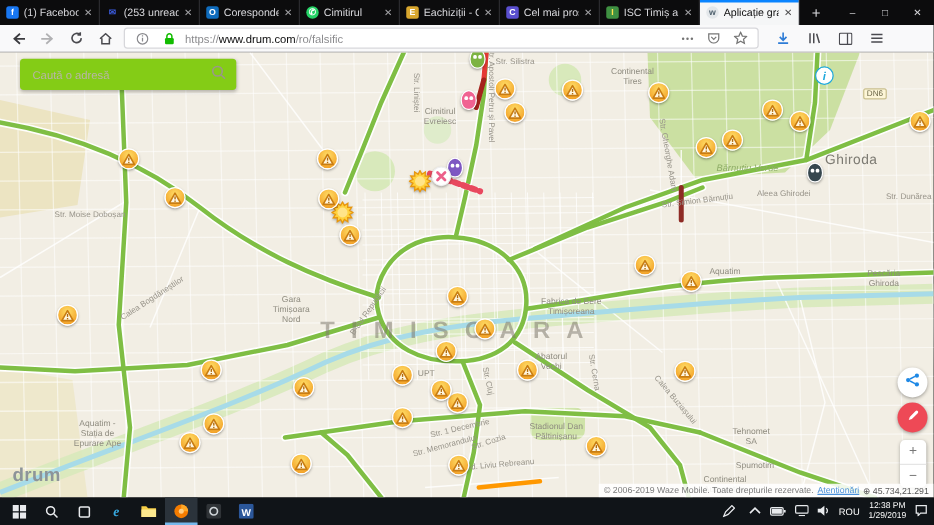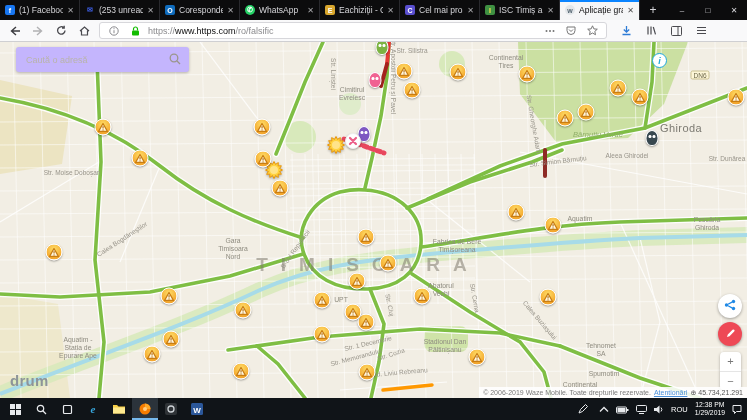--- a/index.html
+++ b/index.html
@@ -33,21 +33,21 @@
   .map-label.badge{background:#fdf6d8;border:1px solid #c9bf8f;border-radius:2px;padding:0 2px;font-size:6.5px;color:#6b6647;}
   .map-label.big{font-size:19px;font-weight:bold;letter-spacing:13px;color:rgba(128,122,110,.55);}
   .marker{position:absolute;transform:translate(-50%,-50%);z-index:5;}
   .m-alert{width:17px;height:17px;border-radius:50%;background:radial-gradient(circle at 50% 32%,#ffdd66,#f3a32a 78%);
     border:1.5px solid #fff;box-shadow:0 1px 2px rgba(0,0,0,.35);display:flex;align-items:center;justify-content:center;}
   .m-jam{width:18px;height:18px;display:flex;align-items:center;justify-content:center;filter:drop-shadow(0 1px 1px rgba(0,0,0,.3));}
   .m-closure{width:16px;height:16px;border-radius:50%;background:#fff;border:1px solid #eee;box-shadow:0 1px 2px rgba(0,0,0,.3);display:flex;align-items:center;justify-content:center;}
   .m-mood{width:13px;height:16px;border-radius:50% 50% 46% 46%;border:1.5px solid #fff;box-shadow:0 1px 2px rgba(0,0,0,.35);position:relative;}
   .m-mood::before,.m-mood::after{content:"";position:absolute;top:4px;width:2.6px;height:3.4px;border-radius:50%;background:#fff;}
   .m-mood::before{left:2.4px;} .m-mood::after{right:2.4px;}
-  .search-box{position:absolute;left:16px;top:5px;width:173px;height:25px;background:#c4b5fd;border-radius:3px;
+  .search-box{position:absolute;left:16px;top:5px;width:173px;height:25px;background:#84cc16;border-radius:3px;
     box-shadow:0 1px 3px rgba(0,0,0,.25);display:flex;align-items:center;padding:0 8px;z-index:10;}
   .search-box input{border:none;outline:none;flex:1;font-size:9px;color:#555;font-family:"Liberation Sans",sans-serif;background:transparent;}
   .search-box input::placeholder{color:#b9b4aa;}
   .info-btn{position:absolute;right:80px;top:11px;width:15px;height:15px;border-radius:50%;background:#fff;color:#1fa8dc;
     border:1.5px solid #1fa8dc;font-size:9px;font-weight:bold;font-style:italic;display:flex;align-items:center;justify-content:center;z-index:10;}
   .signin{position:absolute;right:6px;top:8px;height:21px;padding:0 13px;background:#1fb4e6;border-radius:11px;color:#fff;
     font-size:9.5px;font-weight:bold;display:flex;align-items:center;box-shadow:0 1px 2px rgba(0,0,0,.25);z-index:10;}
   .fab{position:absolute;width:24px;height:24px;border-radius:50%;display:flex;align-items:center;justify-content:center;
     box-shadow:0 1px 3px rgba(0,0,0,.35);z-index:10;}
   .fab.share{right:5px;top:252px;background:#fff;}
@@ -84,21 +84,21 @@
         <span class="tab-title">(253 unread) - cat…</span>
         <span class="tab-close">✕</span>
       </div>
       <div class="tab">
         <span class="fav" style="background: rgb(15, 108, 189); color: rgb(255, 255, 255);">O</span>
         <span class="tab-title">Corespondență - c…</span>
         <span class="tab-close">✕</span>
       </div>
       <div class="tab">
         <span class="fav circle" style="background: rgb(37, 211, 102); color: rgb(255, 255, 255);">✆</span>
-        <span class="tab-title">WhatsApp</span>
+        <span class="tab-title">Cimitirul</span>
         <span class="tab-close">✕</span>
       </div>
       <div class="tab">
         <span class="fav" style="background: rgb(217, 167, 46); color: rgb(255, 255, 255);">E</span>
         <span class="tab-title">Eachiziții - Cnadnr</span>
         <span class="tab-close">✕</span>
       </div>
       <div class="tab">
         <span class="fav" style="background: rgb(90, 79, 207); color: rgb(255, 255, 255);">C</span>
         <span class="tab-title">Cel mai prost drum</span>
@@ -151,21 +151,21 @@
           <rect x="4.5" y="4.2" width="1" height="3" fill="#8a8a8e"></rect>
           <rect x="4.5" y="2.2" width="1" height="1" fill="#8a8a8e"></rect>
         </svg>
       </span>
     <span class="nav-icon">
         <svg width="9" height="10">
           <path d="M2.5 4.5 V3 a2 2 0 0 1 4 0 V4.5" fill="none" stroke="#12bc00" stroke-width="1.2"></path>
           <rect x="1" y="4.4" width="7" height="5" rx="1" fill="#12bc00"></rect>
         </svg>
       </span>
-    <span><span class="url-scheme">https://</span><span>www.https.com</span><span class="url-path">/ro/falsific</span></span>
+    <span><span class="url-scheme">https://</span><span>www.drum.com</span><span class="url-path">/ro/falsific</span></span>
     <span class="spacer"></span>
     <span class="nav-icon">
         <svg width="10" height="4">
           <circle cx="1.5" cy="2" r="1" fill="#737373"></circle>
           <circle cx="5" cy="2" r="1" fill="#737373"></circle>
           <circle cx="8.5" cy="2" r="1" fill="#737373"></circle>
         </svg>
       </span>
     <span class="nav-icon">
         <svg width="10" height="9">

